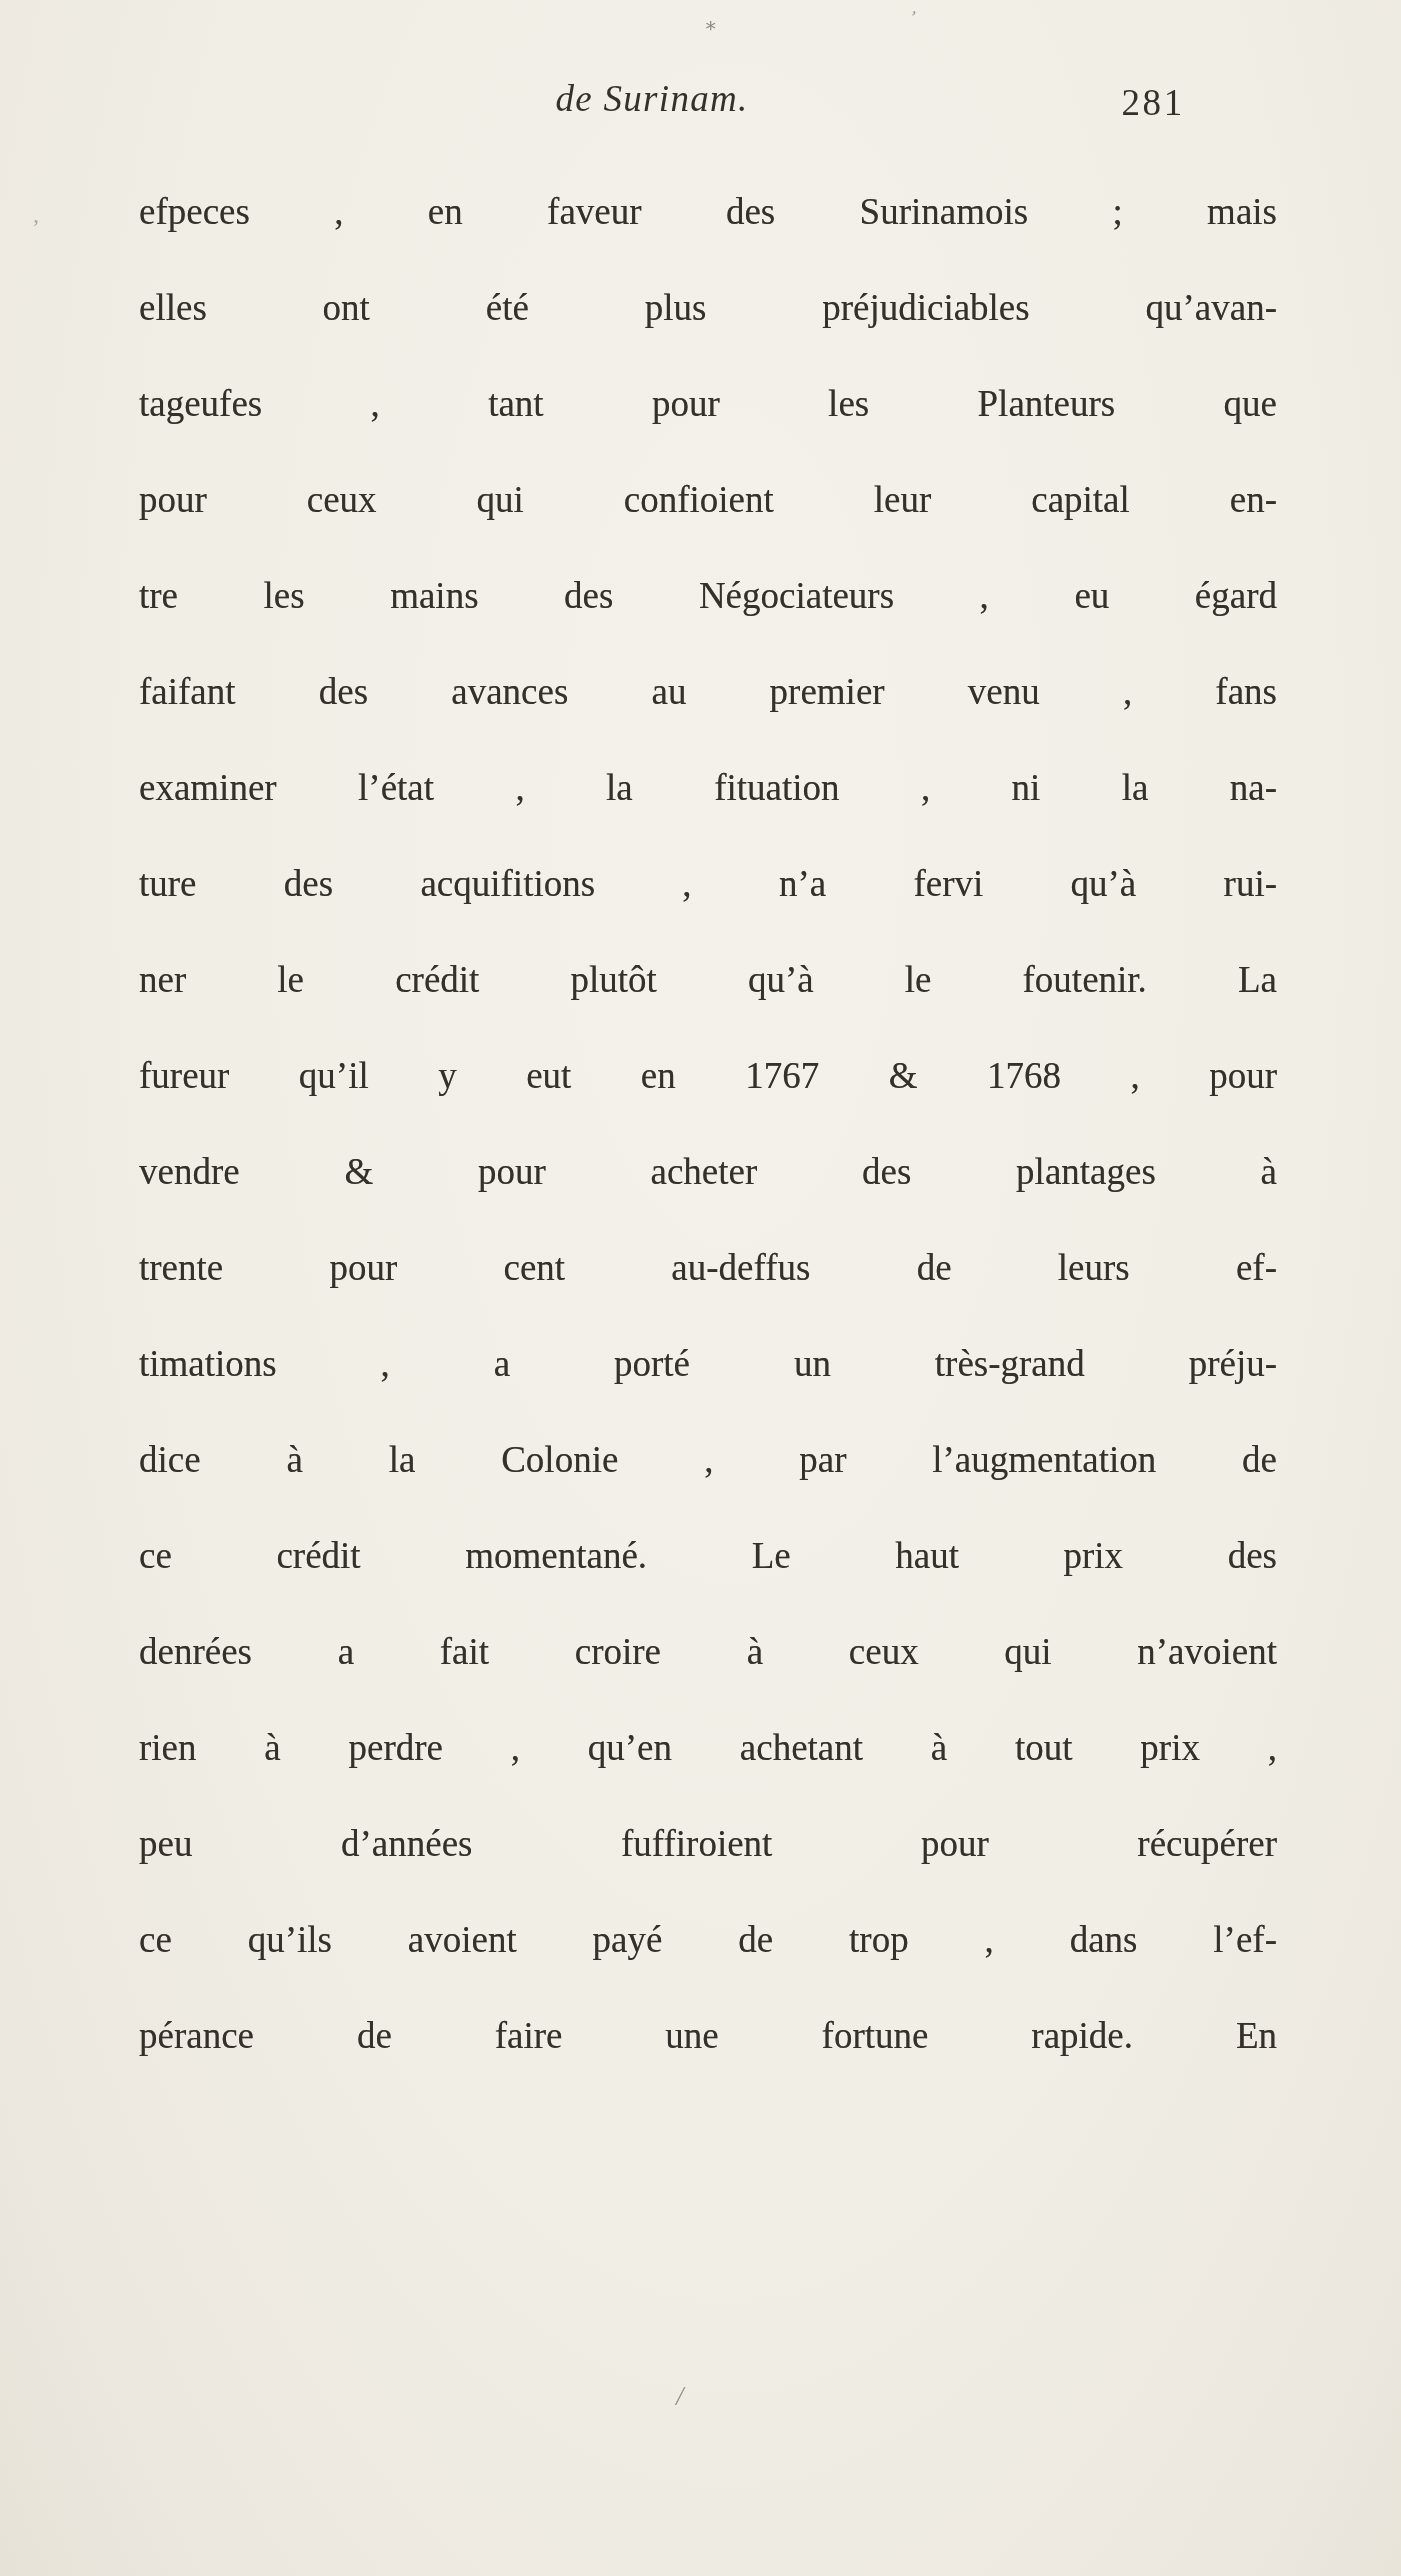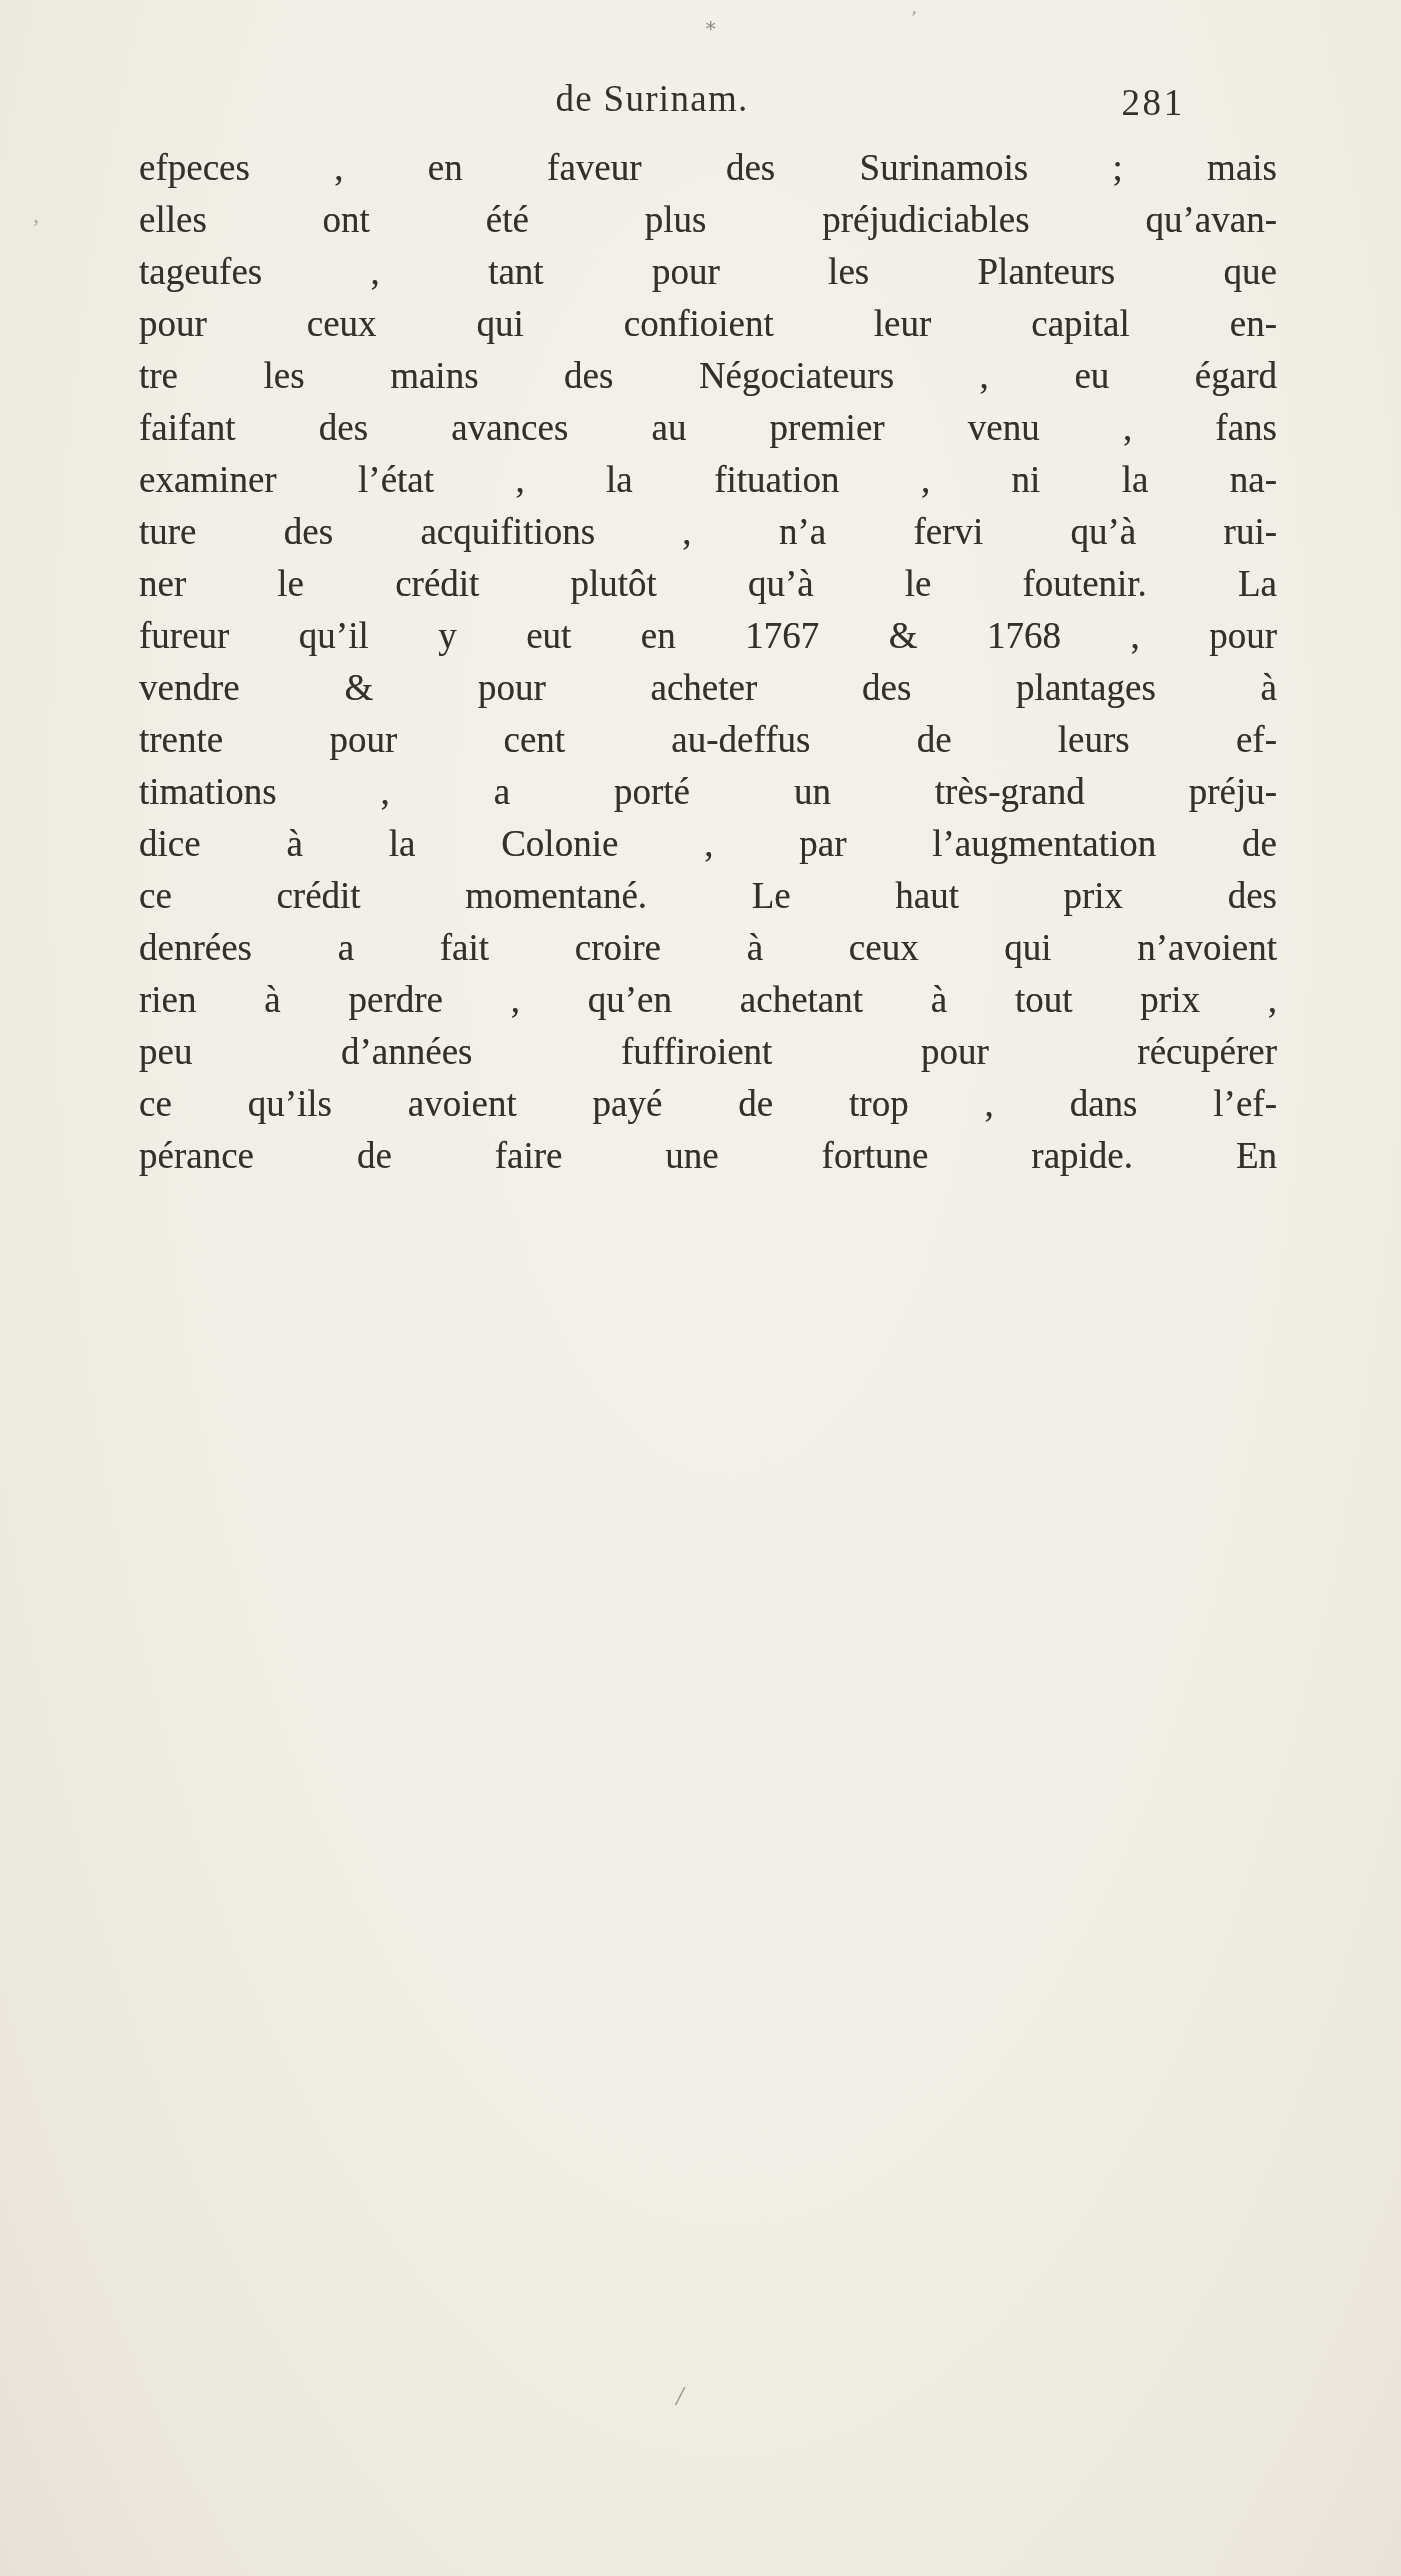--- a/index.html
+++ b/index.html
@@ -25,20 +25,21 @@
     position: absolute;
     top: 77px;
     left: 139px;
     right: 125px;
     height: 47px;
   }
   .head-title {
     position: absolute;
     left: 50%;
     transform: translateX(calc(-50% - 56px));
+    font-style: italic;
     font-size: 37px;
     letter-spacing: 1.3px;
     white-space: nowrap;
   }
   .page-number {
     position: absolute;
     right: 92px;
     top: 4px;
     font-size: 37px;
     letter-spacing: 2.7px;
@@ -52,20 +53,21 @@
   }
   .line {
     font-size: 37px;
     line-height: 52px;
     text-align: justify;
     text-align-last: justify;
     word-spacing: 1.8px;
     white-space: normal;
     
     text-shadow: 0 0 0.4px rgba(53, 48, 42, 0.55);
+    margin-top: 44px;
   }
   
   .artifact {
     position: absolute;
     color: #4a443c;
     pointer-events: none;
   }
   .artifact-top    { left: 704px;  top: 12.6px;   font-size: 20px; opacity: .6; }
   .artifact-right  { left: 910px; top: 7.2px;    font-size: 18px; opacity: .5; transform: rotate(12deg); }
   .artifact-left   { left: 32px;   top: 214px;  font-size: 23.4px; opacity: .4; }

